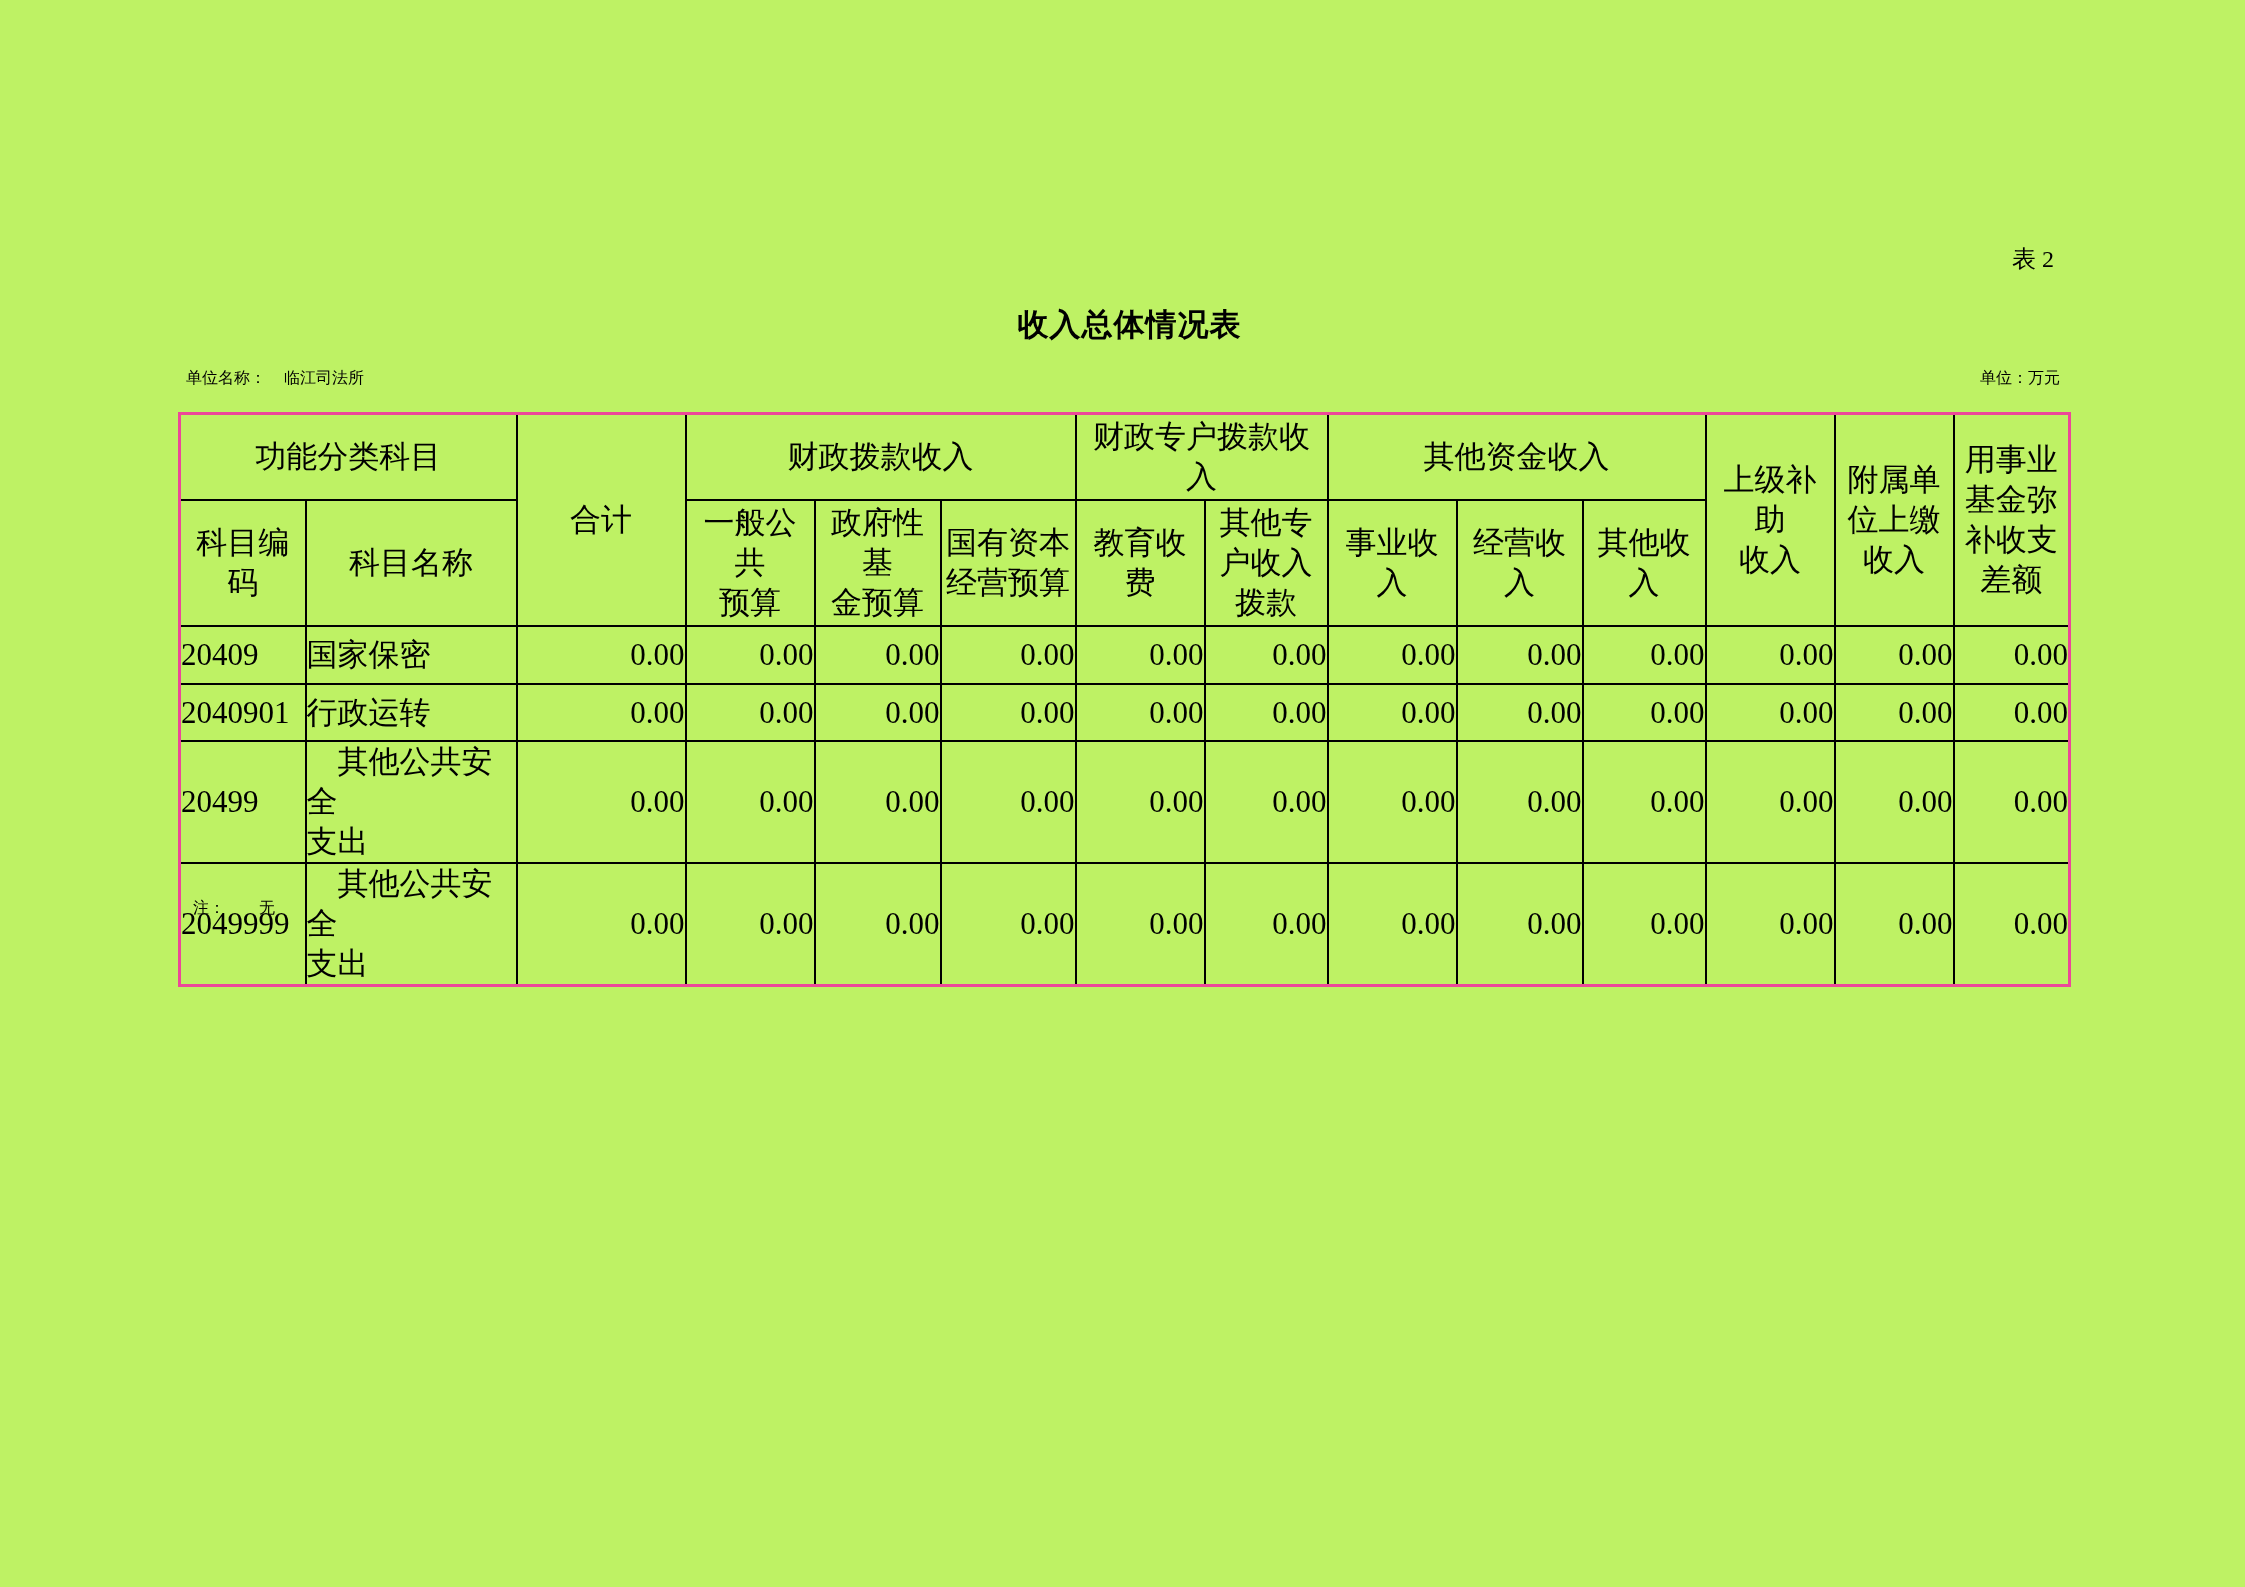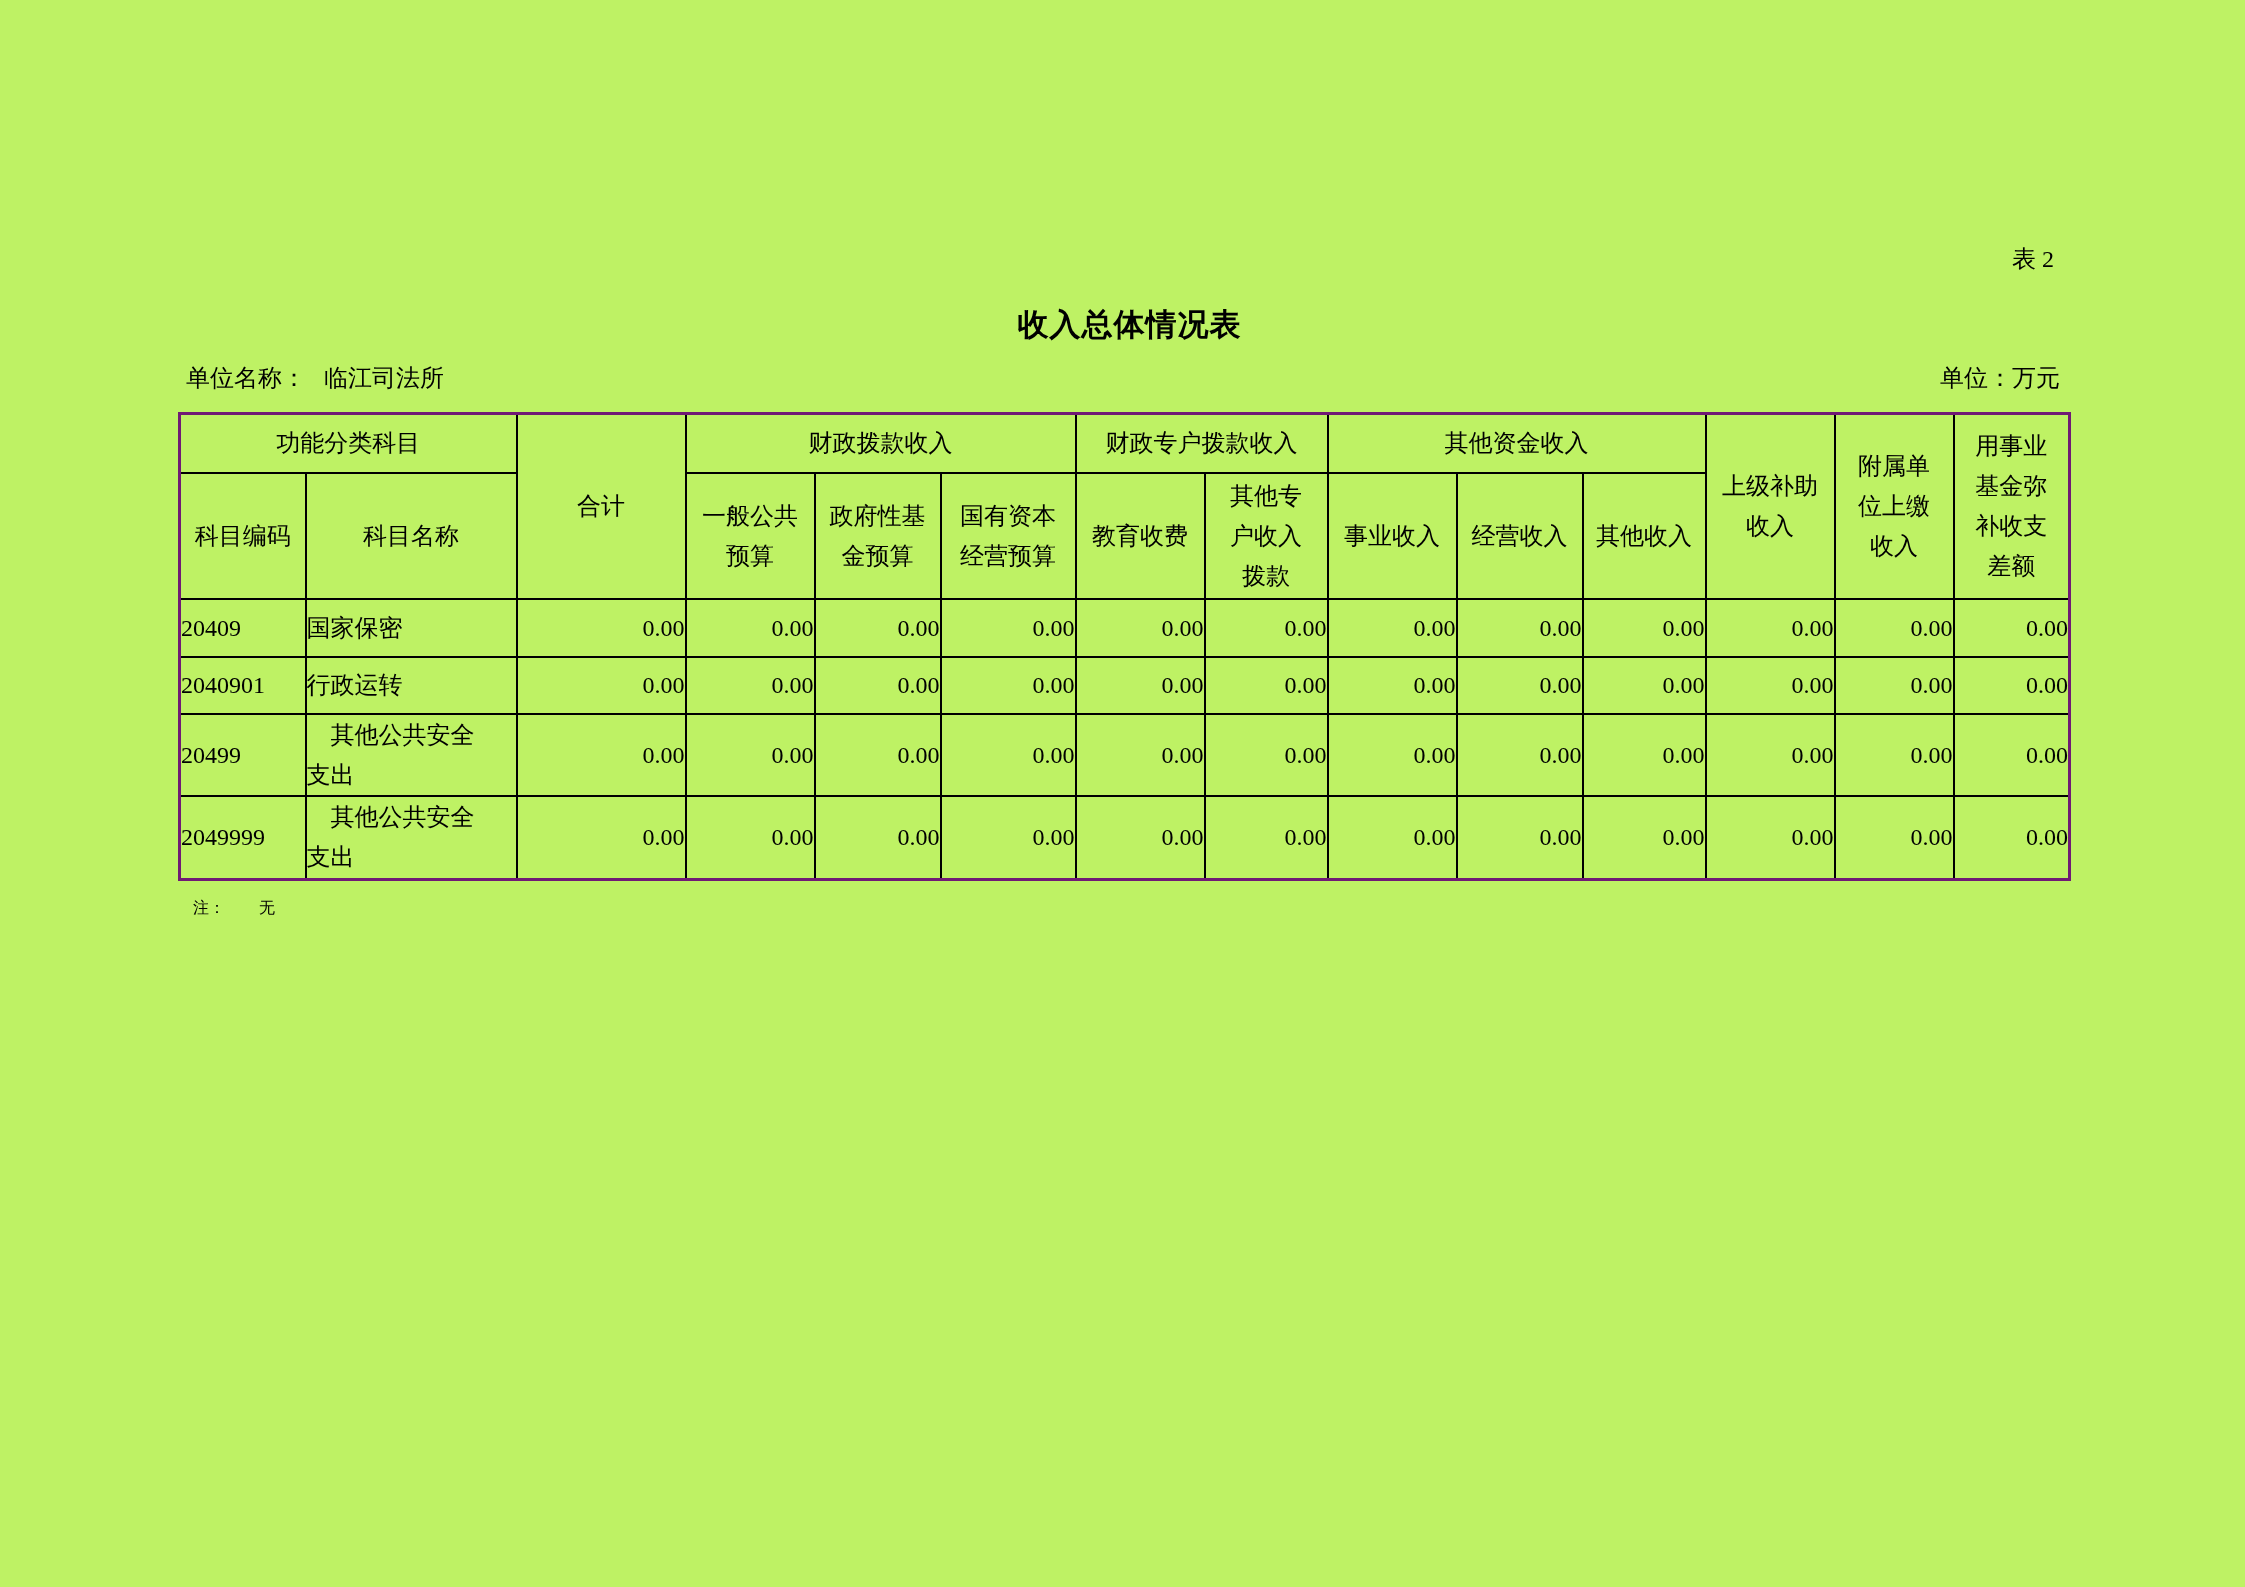--- a/index.html
+++ b/index.html
@@ -38,36 +38,36 @@
     letter-spacing: 1px;
   }
   .meta-row {
     position: absolute;
     top: 362px;
     left: 178px;
     width: 1890px;
     display: flex;
     justify-content: space-between;
     align-items: baseline;
-    font-size: 24px;
+    font-size: 16px;
     line-height: 32px;
   }
   .meta-left { padding-left: 8px; }
   .meta-left .unit-name-value { margin-left: 18px; }
   .meta-right { padding-right: 8px; }
 
   table.income {
     position: absolute;
     top: 412px;
     left: 178px;
     width: 1890px;
     border-collapse: collapse;
     table-layout: fixed;
-    border: 3px solid #701a75;
-    font-size: 24px;
+    border: 3px solid #ec4899;
+    font-size: 31px;
   }
   table.income th,
   table.income td {
     border: 2px solid #000;
     font-weight: normal;
     white-space: pre-line;
     overflow: hidden;
     line-height: 40px;
     vertical-align: middle;
     padding: 0;

